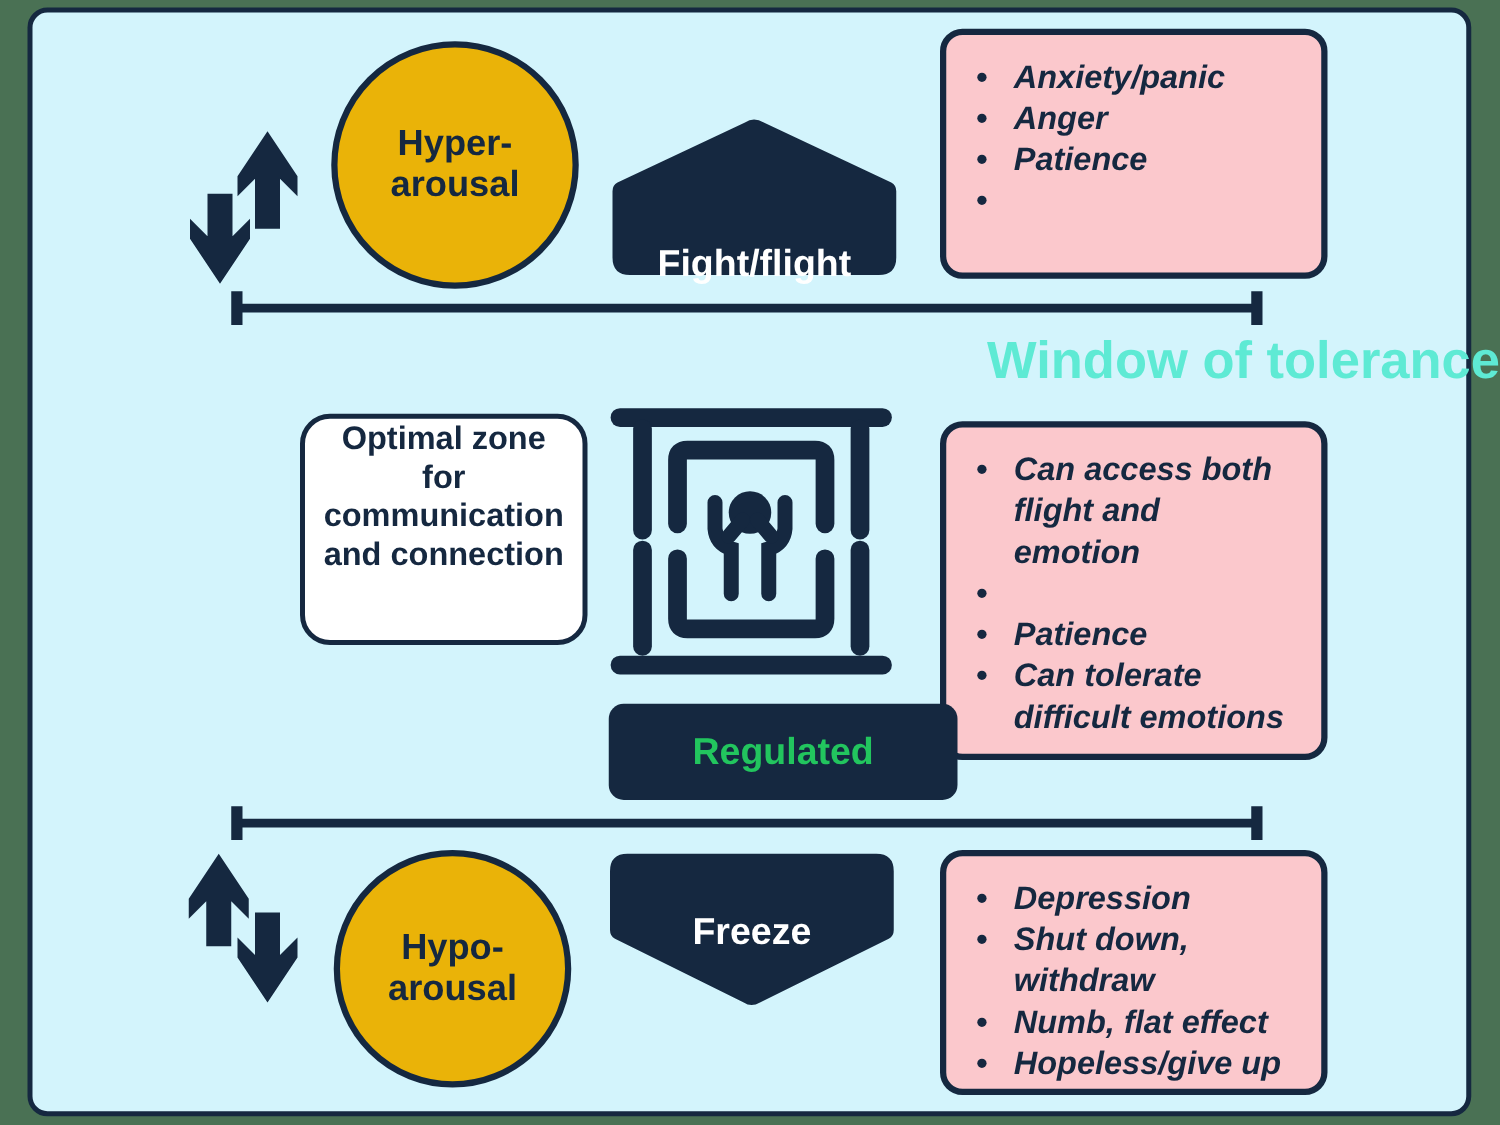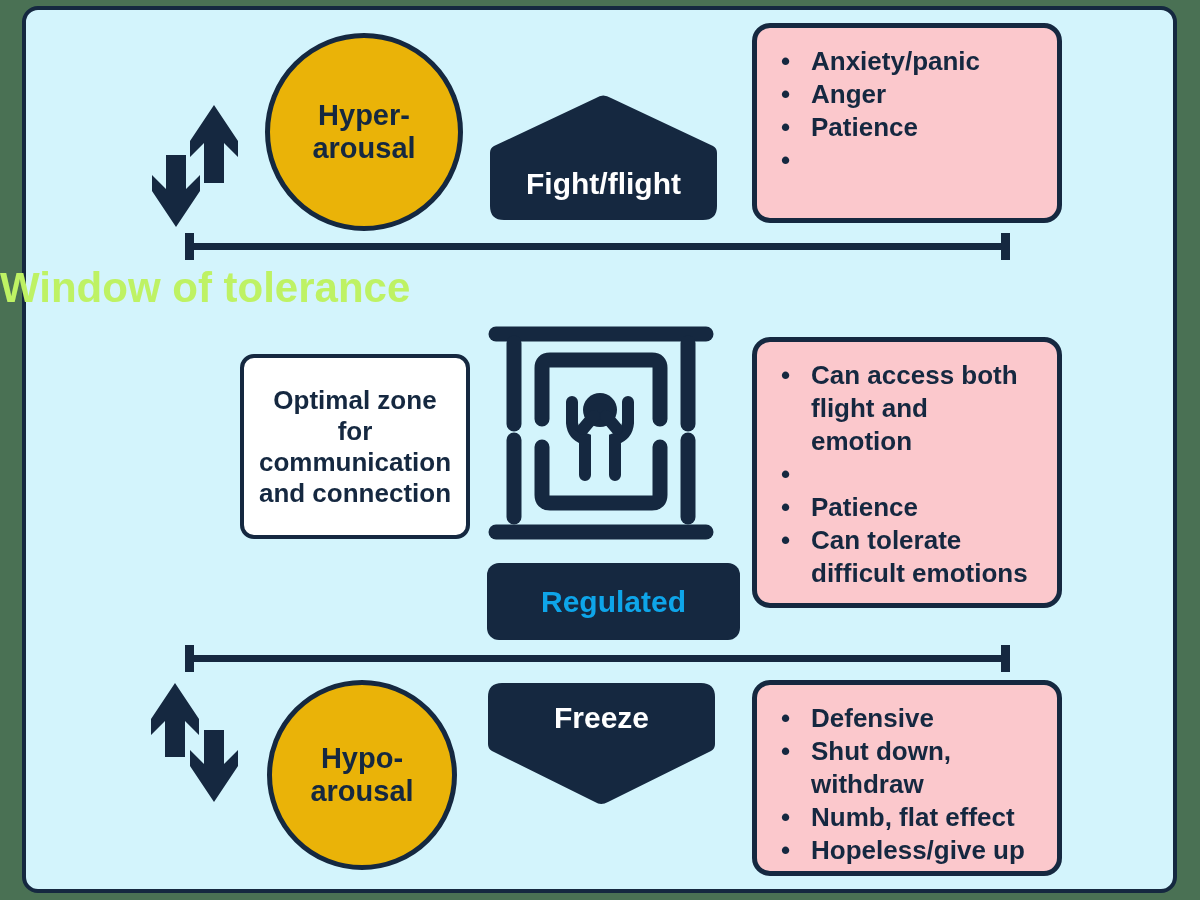--- a/index.html
+++ b/index.html
@@ -31,59 +31,59 @@
   .pinkbox {
     position:absolute; left:752px; width:310px;
     background:#fbc8cc; border:5px solid #152840; border-radius:18px;
     padding:17px 4px 0 24px;
   }
   #pinkbox-top    { top:23px;  height:200px; }
   #pinkbox-middle { top:337px; height:271px; }
   #pinkbox-bottom { top:680px; height:196px; }
   .bullet-item { display:flex; font-size:26px; line-height:33px; }
   .bdot  { width:30px; flex:none; }
-  .btext { white-space:pre-line; }
+  .btext { white-space:pre-line;font-style:italic; }
 
   
   .dimline {
     position:absolute; left:190px; width:815px; height:7px; background:#152840;
   }
   .dimline::before, .dimline::after {
     content:""; position:absolute; top:-10px; width:9px; height:27px; background:#152840;
   }
   .dimline::before { left:-5px; }
   .dimline::after  { right:-5px; }
   #dimline-top    { top:243px; }
   #dimline-bottom { top:655px; }
 
   .title {
     position:absolute; left:0; top:264px; width:100%;
-    text-align:left; font-size:42px; line-height:48px; color:#bef264;
+    text-align:right; font-size:42px; line-height:48px; color:#5eead4;
   }
 
   .whitebox {
-    position:absolute; left:240px; top:354px; width:230px; height:185px;
-    background:#ffffff; border:4px solid #152840; border-radius:14px;
-    display:flex; align-items:center; justify-content:center;
+    position:absolute; left:240px; top:331px; width:230px; height:185px;
+    background:#ffffff; border:4px solid #152840; border-radius:24px;
+    display:flex; align-items:flex-start; justify-content:center;
     text-align:center; font-size:26px; line-height:31px; white-space:pre-line;
   }
 
   .navy-shape { position:absolute; width:233px; height:132px; }
   .shape-label {
     position:absolute; left:0; width:100%; text-align:center;
-    color:#ffffff; font-size:30px; line-height:36px;
+    color:#ffffff; font-size:30px; line-height:36px;margin-top:28px;
   }
   #shape-fight  { left:487px; top:92px; }
   #shape-fight .shape-label  { top:74px; }
   #shape-freeze { left:485px; top:680px; }
   #shape-freeze .shape-label { top:20px; }
 
   .regulated {
-    position:absolute; left:487px; top:563px; width:253px; height:77px;
-    background:#152840; border-radius:12px; color:#0ea5e9;
+    position:absolute; left:487px; top:563px; width:279px; height:77px;
+    background:#152840; border-radius:12px; color:#22c55e;
     display:flex; align-items:center; justify-content:center; font-size:30px;
   }
 
   #arrows-top    { left:140px; top:93px; }
   #arrows-bottom { left:140px; top:673px; }
   #care-icon     { left:488px; top:320px; }
 </style>
 </head>
 <body>
 
@@ -196,21 +196,21 @@
   <div class="navy-shape" id="shape-freeze">
     <svg width="233" height="132" viewBox="0 0 233 132">
       <path fill="#152840" d="M17,3 L216,3 Q230,3 230,17 L230,64 Q230,69 226,71 L123,122 Q116,126 110,122 L7,71 Q3,69 3,64 L3,17 Q3,3 17,3 Z"></path>
     </svg>
     <div class="shape-label">Freeze</div>
   </div>
 
   <div class="pinkbox" id="pinkbox-bottom">
     <div class="bullet-item">
       <span class="bdot">•</span>
-      <span class="btext">Defensive</span>
+      <span class="btext">Depression</span>
     </div>
     <div class="bullet-item">
       <span class="bdot">•</span>
       <span class="btext">Shut down,
 withdraw</span>
     </div>
     <div class="bullet-item">
       <span class="bdot">•</span>
       <span class="btext">Numb, flat effect</span>
     </div>

